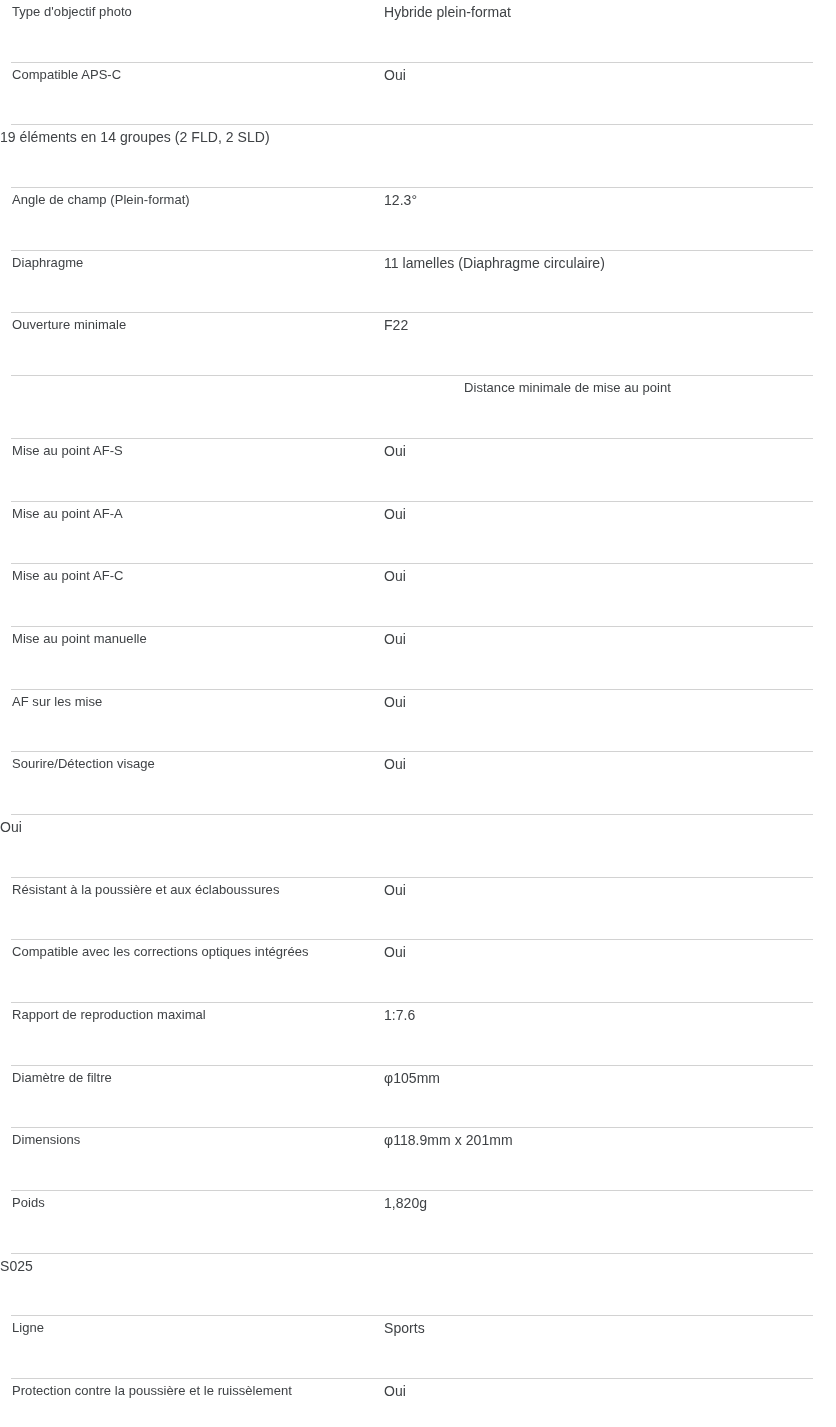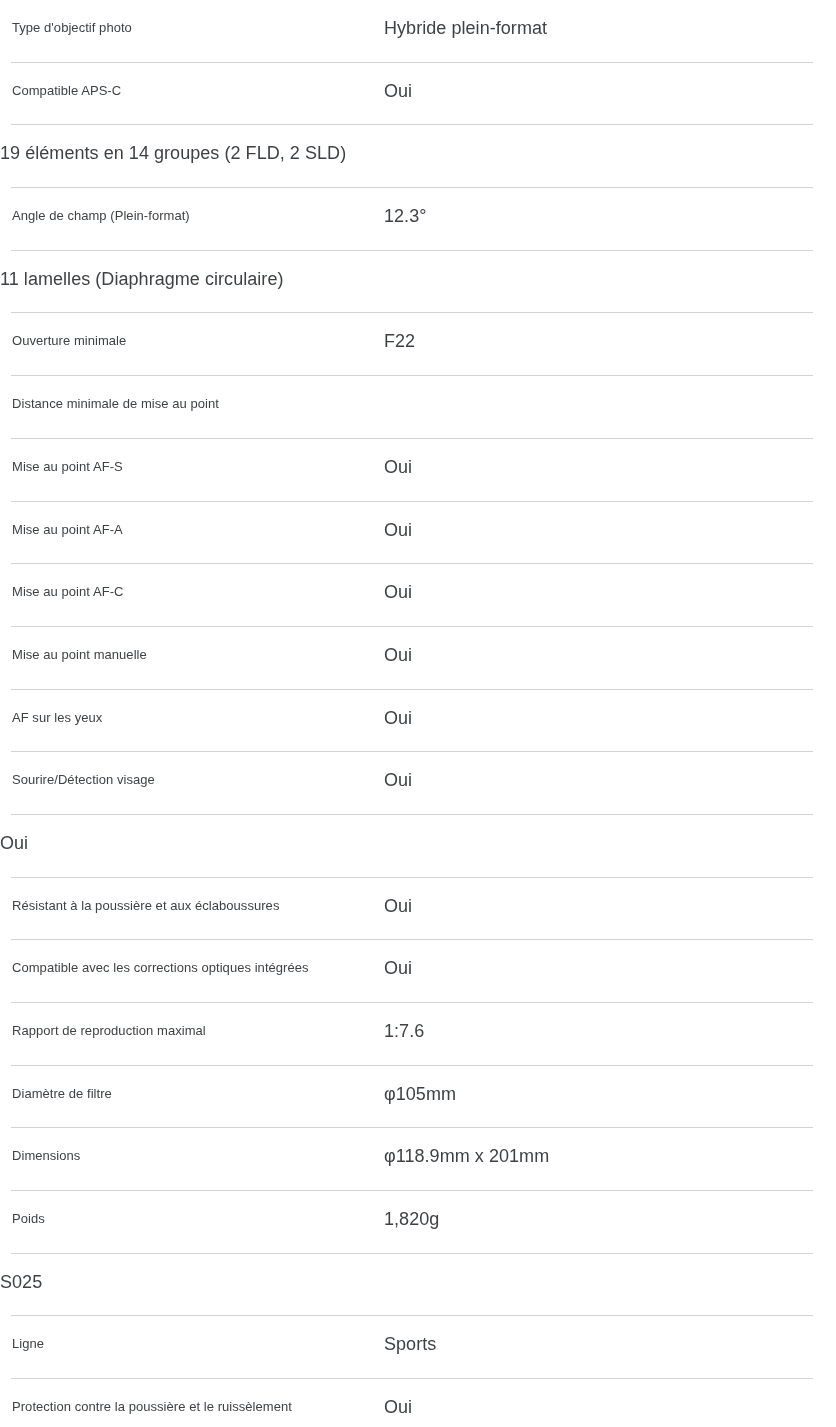--- a/index.html
+++ b/index.html
@@ -38,37 +38,38 @@
     height: 1px;
     background: #d2d2d2;
   }
   .spec-row:last-child::after {
     display: none;
   }
 
   .spec-cells {
     display: flex;
     align-items: flex-start;
-    padding-top: 20px;
+    padding-top: 4px;
+    justify-content: flex-end;
   }
 
   .spec-label {
     width: 384px;
     flex: 0 0 384px;
     padding-left: 12px;
     box-sizing: border-box;
     font-size: 13px;
     line-height: 16px;
     color: #3f4245;
     letter-spacing: 0.05px;
   }
 
   .spec-value {
     flex: 1 1 auto;
-    font-size: 18px;
+    font-size: 14px;
     line-height: 16px;
     color: #3f4245;
     letter-spacing: 0.05px;
   }
 </style>
 </head>
 <body>
 
 <div class="spec-table" id="spec-table">
     <div class="spec-row">
@@ -89,20 +90,21 @@
       </div>
     </div>
     <div class="spec-row">
       <div class="spec-cells">
         <div class="spec-label">Angle de champ (Plein-format)</div>
         <div class="spec-value">12.3°</div>
       </div>
     </div>
     <div class="spec-row">
       <div class="spec-cells">
+        <div class="spec-label">Diaphragme</div>
         <div class="spec-value">11 lamelles (Diaphragme circulaire)</div>
       </div>
     </div>
     <div class="spec-row">
       <div class="spec-cells">
         <div class="spec-label">Ouverture minimale</div>
         <div class="spec-value">F22</div>
       </div>
     </div>
     <div class="spec-row">
@@ -129,21 +131,21 @@
       </div>
     </div>
     <div class="spec-row">
       <div class="spec-cells">
         <div class="spec-label">Mise au point manuelle</div>
         <div class="spec-value">Oui</div>
       </div>
     </div>
     <div class="spec-row">
       <div class="spec-cells">
-        <div class="spec-label">AF sur les yeux</div>
+        <div class="spec-label">AF sur les mise</div>
         <div class="spec-value">Oui</div>
       </div>
     </div>
     <div class="spec-row">
       <div class="spec-cells">
         <div class="spec-label">Sourire/Détection visage</div>
         <div class="spec-value">Oui</div>
       </div>
     </div>
     <div class="spec-row">

